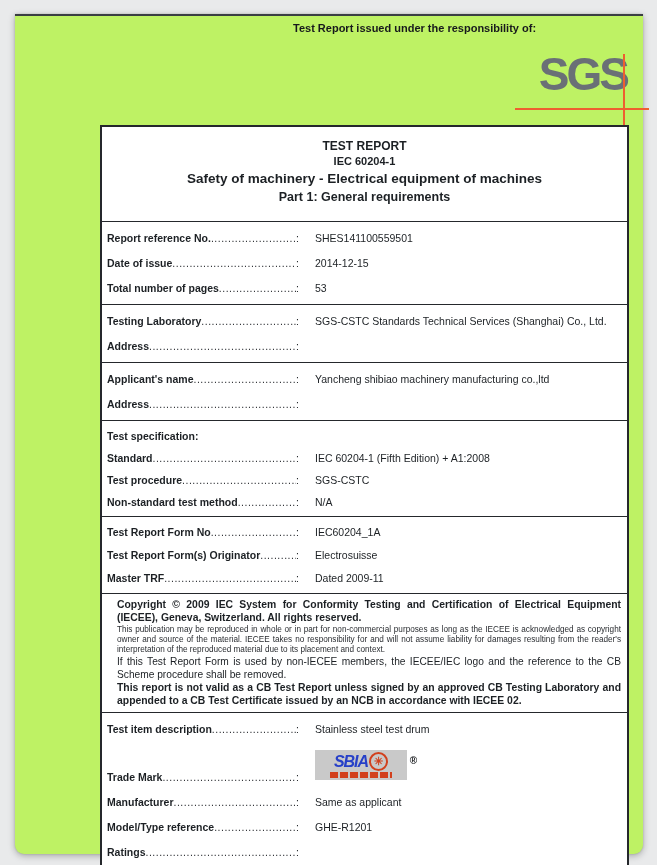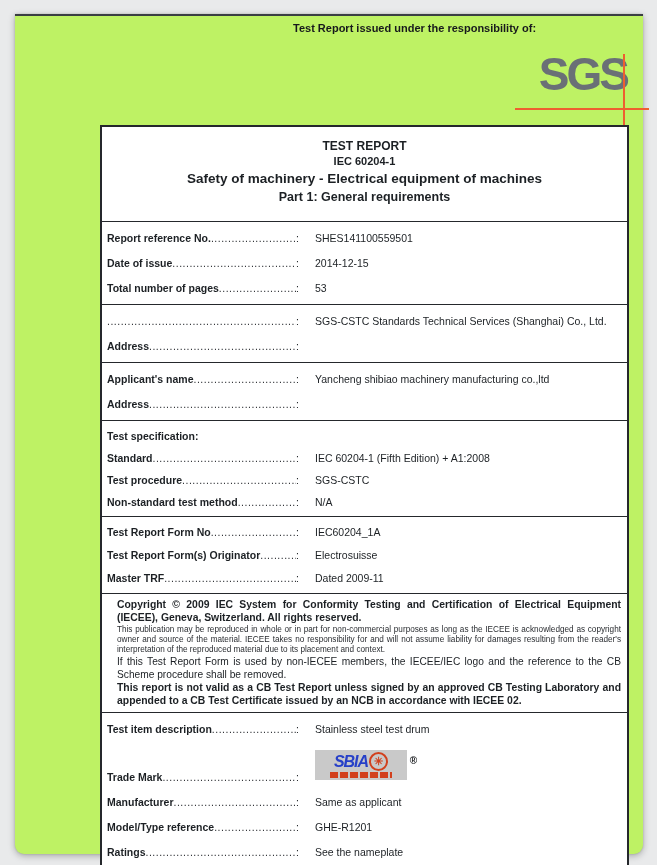--- a/index.html
+++ b/index.html
@@ -147,20 +147,21 @@
             <span class="leader"></span>
             <span class="colon">:</span>
           </span>
         <span class="val">53</span>
       </div>
     </div>
 
     <div class="sect">
       <div class="row">
         <span class="lhs">
+            <span class="lbl b">Testing Laboratory</span>
             <span class="leader"></span>
             <span class="colon">:</span>
           </span>
         <span class="val">SGS-CSTC Standards Technical Services (Shanghai) Co., Ltd.</span>
       </div>
       <div class="row">
         <span class="lhs">
             <span class="lbl">Address</span>
             <span class="leader"></span>
             <span class="colon">:</span>
@@ -293,18 +294,17 @@
             <span class="colon">:</span>
           </span>
         <span class="val">GHE-R1201</span>
       </div>
       <div class="row">
         <span class="lhs">
             <span class="lbl">Ratings</span>
             <span class="leader"></span>
             <span class="colon">:</span>
           </span>
-        <span class="val">See the nameplate</span>
       </div>
     </div>
 
   </div>
 </div>
 
 </body></html>

